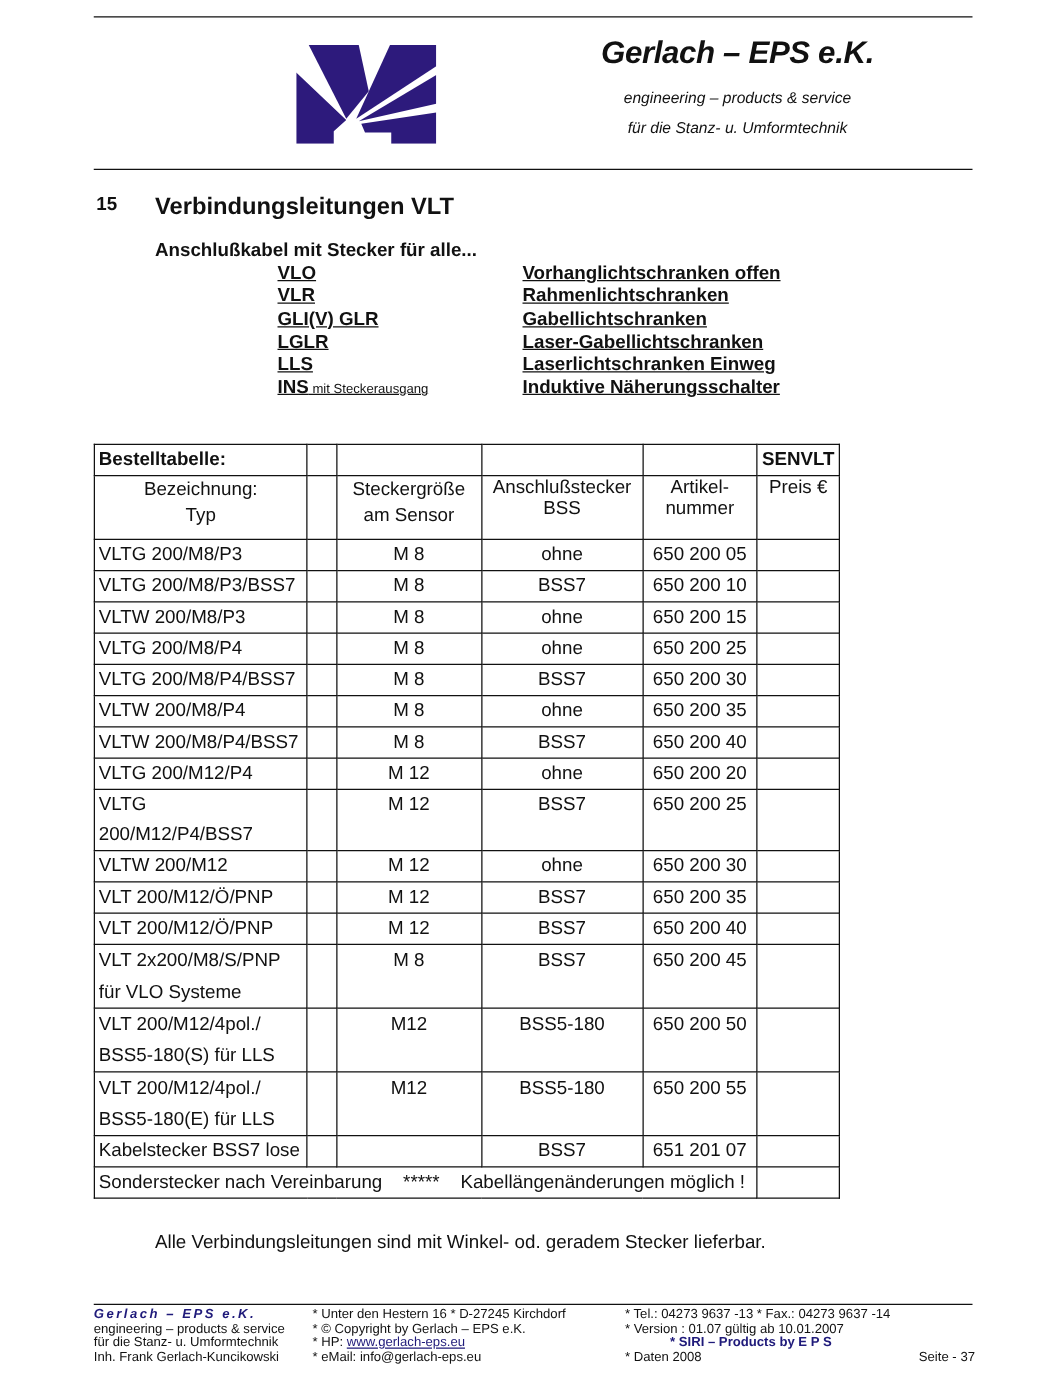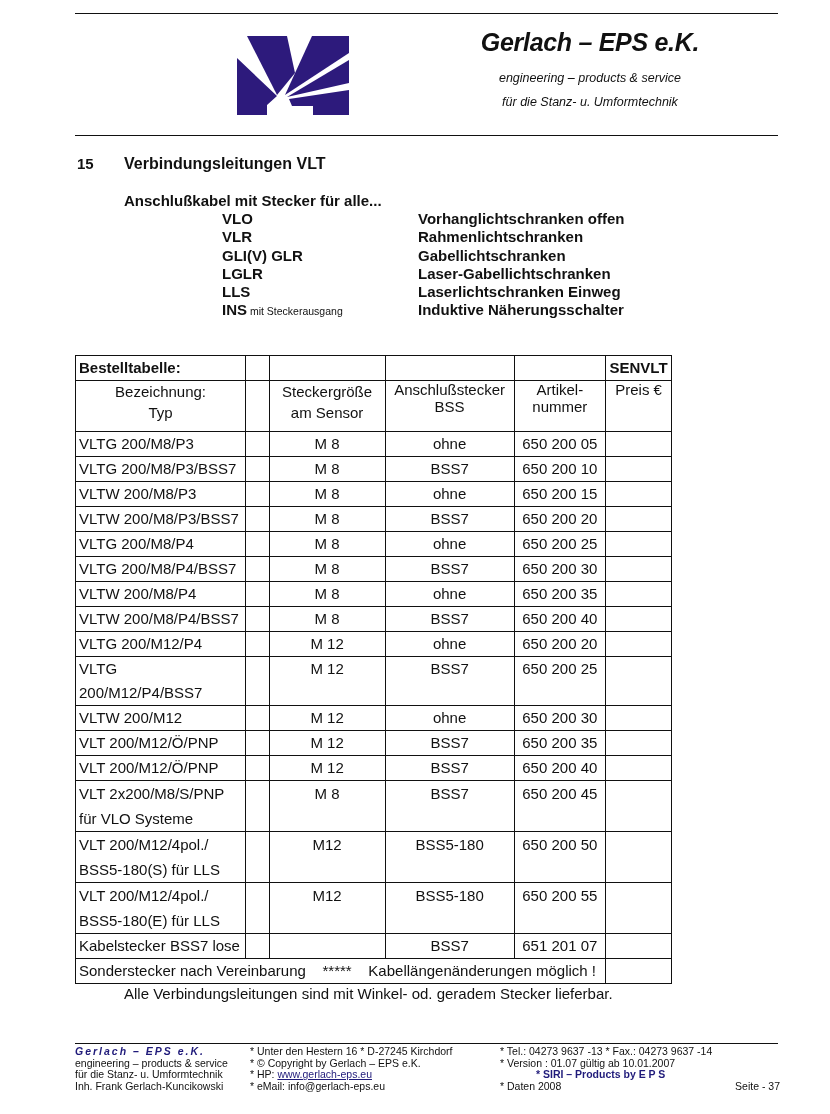--- a/index.html
+++ b/index.html
@@ -4,24 +4,24 @@
 <style>
   html, body { margin:0; padding:0; background:#fff; }
   body { width:830px; height:1114px; position:relative; font-family:"Liberation Sans", sans-serif; color:#111; overflow:hidden; }
   .rule { position:absolute; left:75px; width:703px; height:0; border-top:1.5px solid #111; }
   .logo { position:absolute; left:237px; top:33px; width:112px; height:82px; }
   .brand { position:absolute; left:440px; top:28px; width:300px; text-align:center; }
   .brand .name { font-size:25px; font-weight:bold; font-style:italic; letter-spacing:-0.3px; }
   .brand .tag { font-size:12.5px; font-style:italic; margin-top:14px; }
   .brand .tag2 { font-size:12.5px; font-style:italic; margin-top:10px; }
   .sec-num { position:absolute; left:77px; top:155px; font-size:15px; font-weight:bold; }
-  .sec-title { position:absolute; left:124px; top:155px; font-size:16px; font-weight:bold; }
+  .sec-title { position:absolute; left:124px; top:155px; font-size:19px; font-weight:bold; }
   .intro { position:absolute; left:124px; top:192px; font-size:15px; font-weight:bold; }
   .types { position:absolute; left:222px; top:210px; font-size:15px; font-weight:bold; }
-  .types .row { height:18.3px; display:flex; }
+  .types .row { height:18.3px; display:flex;text-decoration:underline; }
   .types .code { width:196px; }
   .types .code small { font-size:10.5px; font-weight:normal; }
   table.order { position:absolute; left:75px; top:355px; width:597px; border-collapse:collapse; font-size:15px; }
   table.order td { border:1.3px solid #111; padding:0 3px; vertical-align:top; height:24px; line-height:24px; }
   table.order td.c { text-align:center; }
   table.order tr.hdr td { height:50px; line-height:21px; padding-top:0; }
   table.order tr.two td { height:50px; line-height:25px; }
   table.order .bold { font-weight:bold; }
   .note { position:absolute; left:124px; top:985px; font-size:15px; }
   .footer { position:absolute; left:75px; top:1046px; width:705px; font-size:10.5px; line-height:11.6px; display:flex; }
@@ -129,28 +129,20 @@
       </tr>
       <tr>
         <td><span>VLTW 200/M8/P3</span></td>
         <td></td>
         <td class="c">M 8</td>
         <td class="c">ohne</td>
         <td class="c">650 200 15</td>
         <td class="c"></td>
       </tr>
       <tr>
-        <td><span>VLTW 200/M8/P3/BSS7</span></td>
-        <td></td>
-        <td class="c">M 8</td>
-        <td class="c">BSS7</td>
-        <td class="c">650 200 20</td>
-        <td class="c"></td>
-      </tr>
-      <tr>
         <td><span>VLTG  200/M8/P4</span></td>
         <td></td>
         <td class="c">M 8</td>
         <td class="c">ohne</td>
         <td class="c">650 200 25</td>
         <td class="c"></td>
       </tr>
       <tr>
         <td><span>VLTG  200/M8/P4/BSS7</span></td>
         <td></td>

